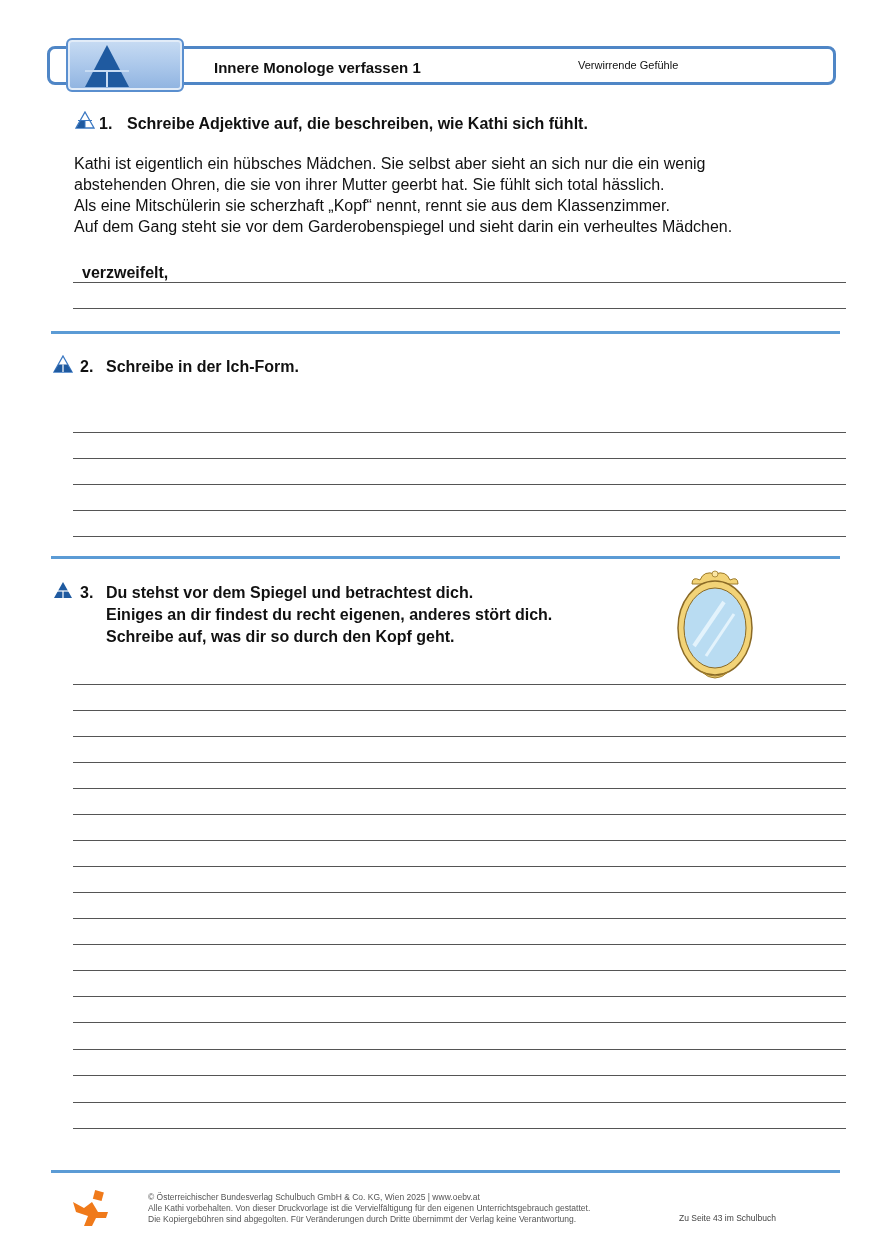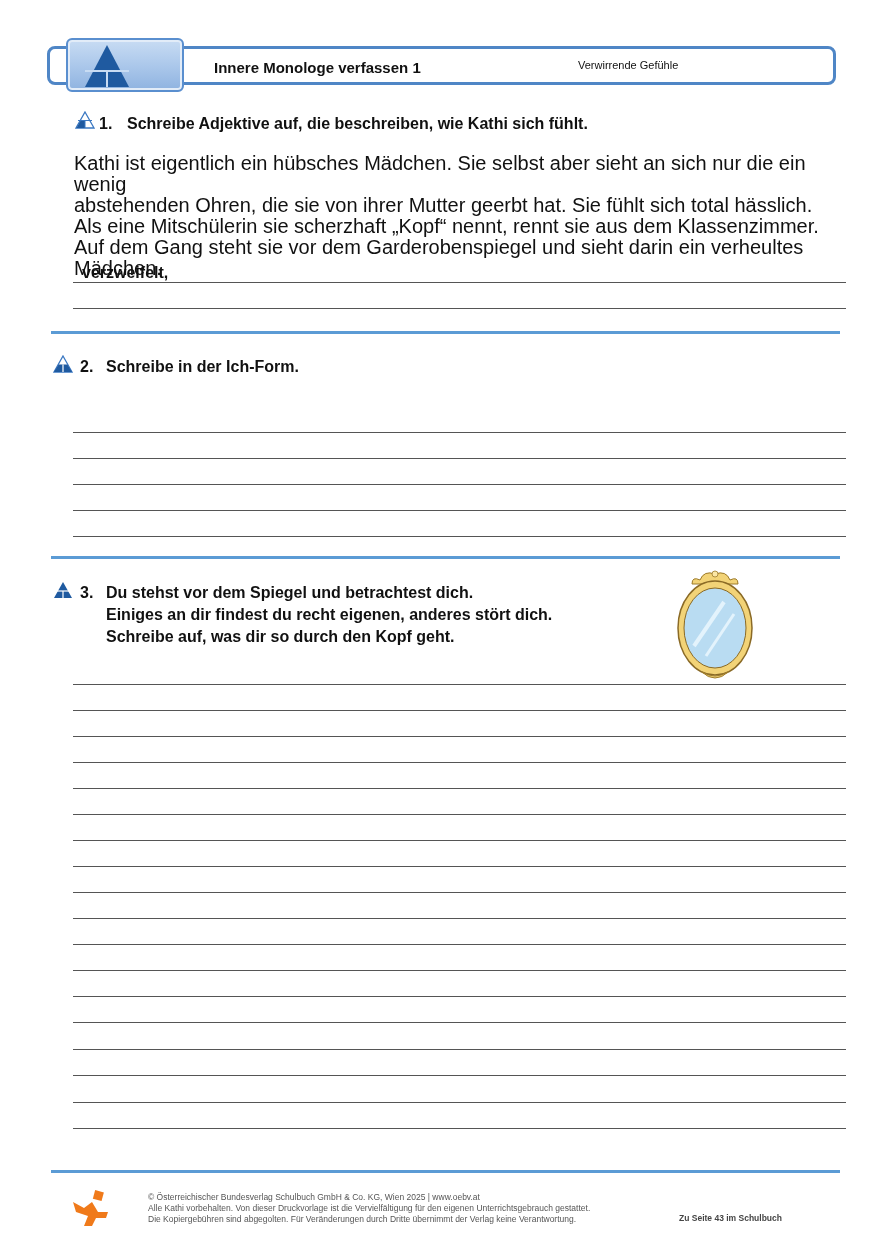--- a/index.html
+++ b/index.html
@@ -18,31 +18,31 @@
   }
   .header-logo svg { position: absolute; left: 16px; top: 4px; }
   .logo-plus { position: absolute; left: 60px; top: 6px; color: #fff; font-weight: bold; font-size: 21px; font-family: "DejaVu Sans", sans-serif; letter-spacing: -0.5px; margin-top: 48px; }
   .header-title { position: absolute; left: 214px; top: 59px; font-weight: bold; font-size: 15px; }
   .header-topic { position: absolute; left: 578px; top: 59px; font-weight: normal; font-size: 11px; }
 
   .task-icon { position: absolute; width: 20px; height: 18px; }
   .task-num { position: absolute; font-weight: bold; font-size: 16px; }
   .task-text { position: absolute; font-size: 16px; line-height: 22px; font-weight: bold; }
 
-  .story { position: absolute; left: 74px; top: 153px; font-size: 20px; line-height: 21px; width: 760px; }
+  .story { position: absolute; left: 74px; top: 153px; font-size: 16px; line-height: 21px; width: 760px; }
   .answer-prefill { position: absolute; left: 82px; top: 264px; font-weight: bold; font-size: 16px; }
 
   .rule { position: absolute; left: 73px; width: 773px; height: 0; border-top: 1.5px solid #555; }
   .sep { position: absolute; left: 51px; width: 789px; height: 3px; background: #5b9bd5; }
 
   .mirror { position: absolute; left: 672px; top: 568px; }
 
   .footer-logo { position: absolute; left: 70px; top: 1190px; }
   .footer-text { position: absolute; left: 148px; top: 1192px; font-size: 8.5px; line-height: 11px; color: #555; }
-  .footer-ref { position: absolute; left: 679px; top: 1213px; font-size: 8.5px; font-weight: bold; color: #444; }
+  .footer-ref { position: absolute; left: 679px; top: 1213px; font-size: 8.5px; font-weight: normal; color: #444; }
 </style>
 </head>
 <body>
 
 <div class="header-frame"></div>
 <div class="header-logo">
   <svg width="46" height="44" viewBox="0 0 46 44">
     <polygon points="23,1 45,43 1,43" fill="#1f5aa0"></polygon>
     <line x1="1" y1="27" x2="45" y2="27" stroke="#c8dcf3" stroke-width="2"></line>
     <line x1="23" y1="27" x2="23" y2="43" stroke="#c8dcf3" stroke-width="2"></line>

